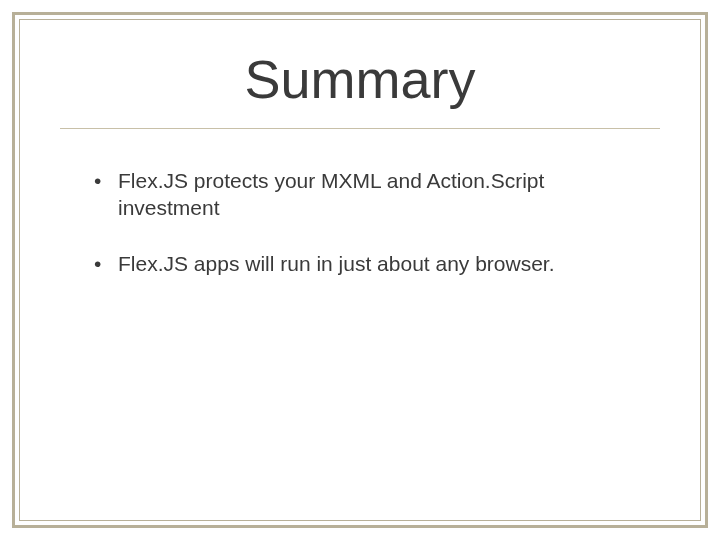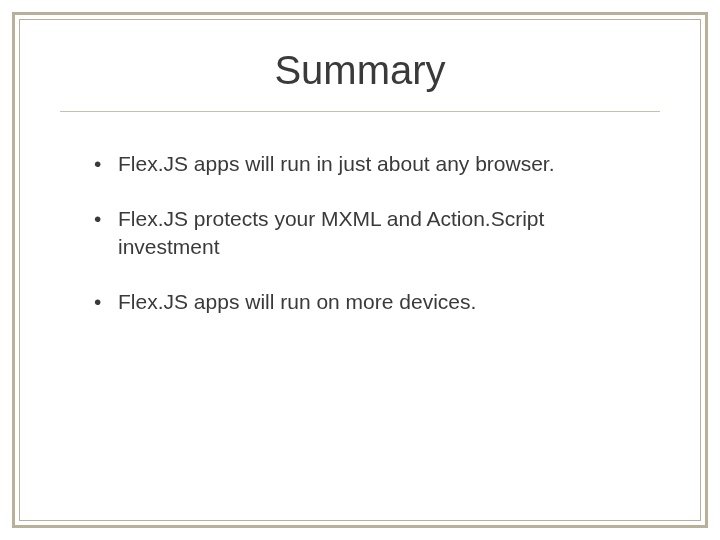--- a/index.html
+++ b/index.html
@@ -22,21 +22,21 @@
       position: absolute;
       top: 4px;
       left: 4px;
       right: 4px;
       bottom: 4px;
       border: 1px solid #b8b098;
       background: #ffffff;
       padding: 20px 40px 30px 40px;
     }
     .title {
-      font-size: 40px;
+      font-size: 54px;
       font-weight: 400;
       color: #3a3a3a;
       text-align: center;
       padding: 8px 0 18px 0;
       font-family: Arial, Helvetica, sans-serif;
     }
     .divider {
       border: none;
       border-top: 1px solid #c8c0a8;
       margin: 0;
@@ -63,18 +63,17 @@
     }
   </style>
 </head>
 <body>
 
 <div class="outer-frame">
   <div class="inner-frame">
     <h1 class="title">Summary</h1>
     <hr class="divider">
     <ul class="bullets">
+      <li>Flex.JS protects your MXML and Action.Script investment</li>
       <li>Flex.JS apps will run in just about any browser.</li>
-      <li>Flex.JS protects your MXML and Action.Script investment</li>
-      <li>Flex.JS apps will run on more devices.</li>
     </ul>
   </div>
 </div>
 
 </body></html>

